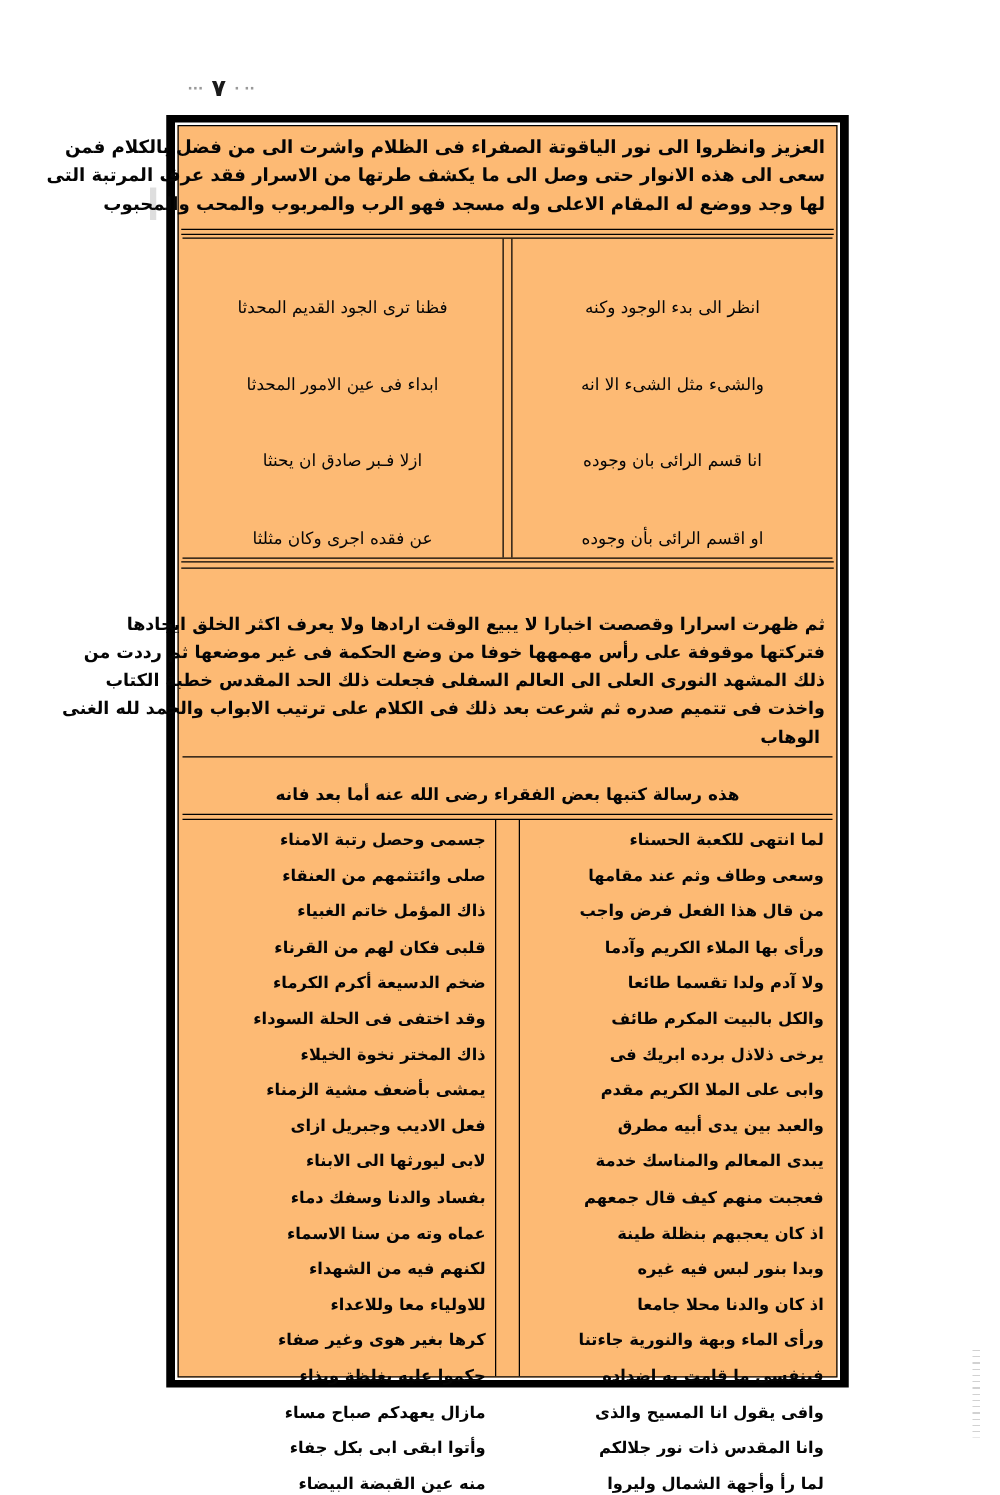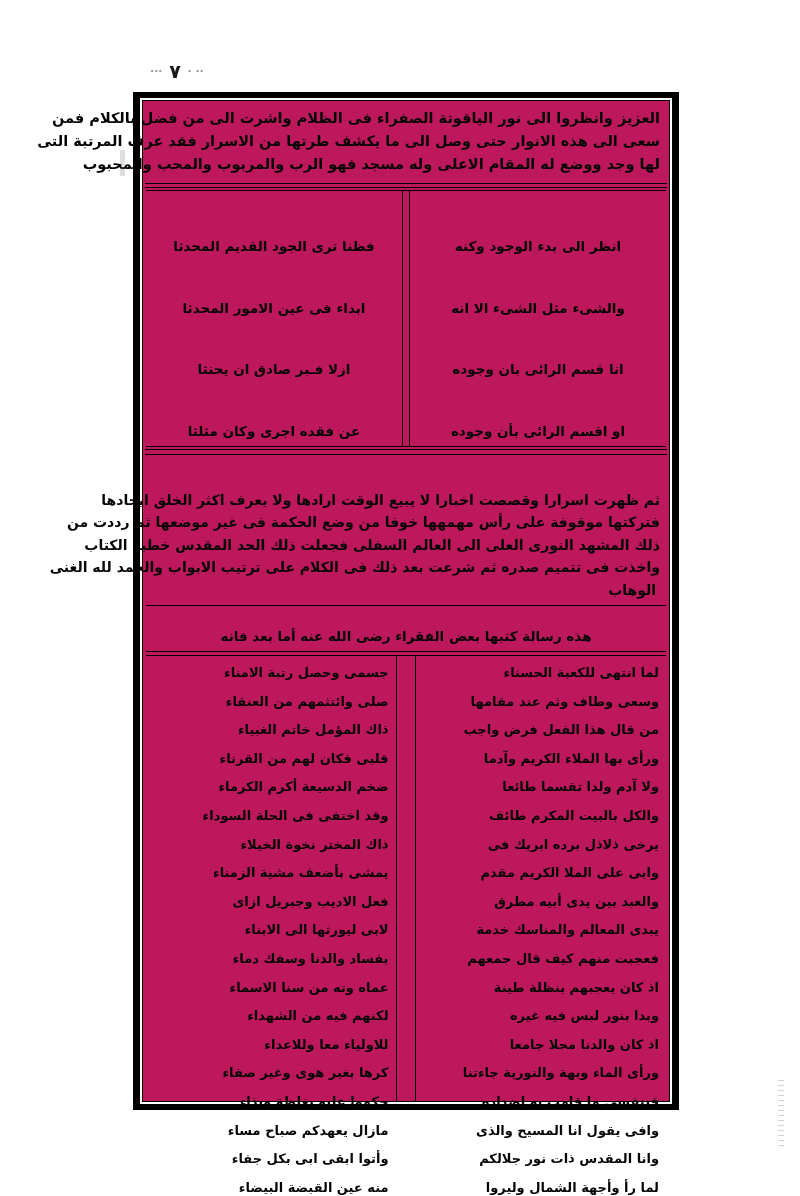--- a/index.html
+++ b/index.html
@@ -51,21 +51,21 @@
     border-right: 7px solid #000;
     border-top: 6px solid #000;
     border-bottom: 6px solid #000;
     background: #ffffff;
   }
   #page-frame-inner {
     position: absolute;
     inset: 2px;
     border: 1.5px solid #000;
     box-sizing: border-box;
-    background: #be185d;
+    background: #fdba74;
     display: flex;
     flex-direction: column;
   }
 
   
   .ar {
     direction: rtl;
     unicode-bidi: isolate;
     font-family: "DejaVu Sans", "Liberation Sans", sans-serif;
     color: #050505;
@@ -117,21 +117,21 @@
   }
   #verse-table .vt-col.col-left {
     border-right: 1.4px solid #000;
     margin-right: 3px;
   }
   #verse-table .vt-line {
     font-size: 13.5px;
     line-height: 20.5px;
     white-space: nowrap;
     text-align: center;
-    font-weight: 700;
+    font-weight: 400;
     letter-spacing: -0.2px;
     margin-top: 41px;
   }
 
   
   #mid-prose {
     padding: 5px 9px 4px 9px;
     box-sizing: border-box;
     margin-top: 27px;
   }

